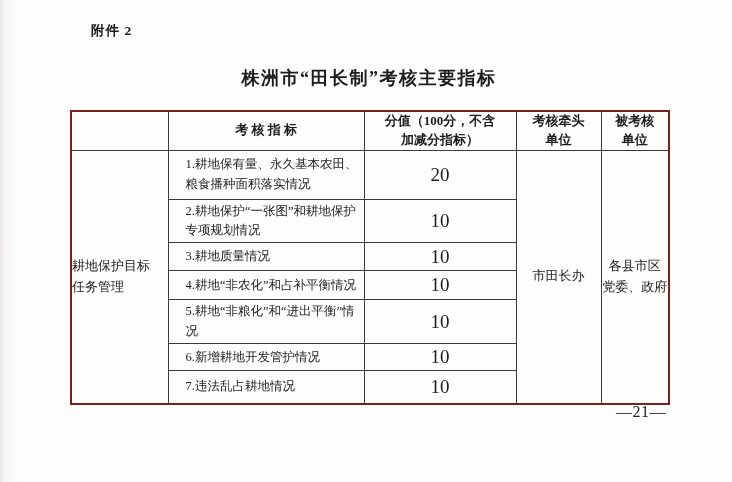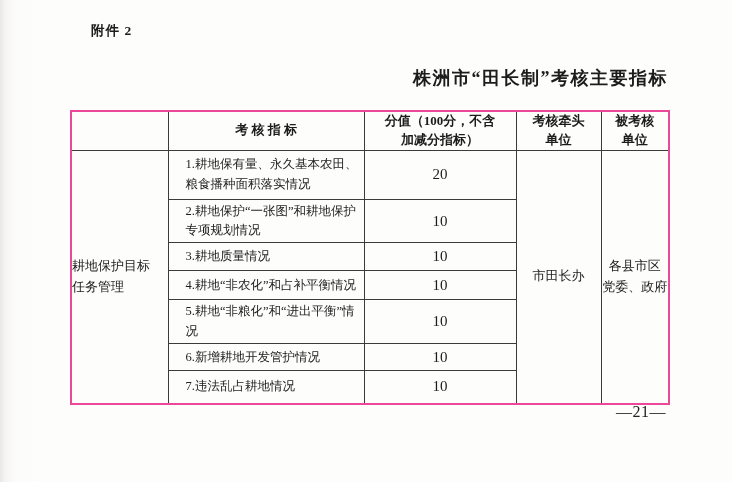--- a/index.html
+++ b/index.html
@@ -20,33 +20,33 @@
     font-size: 13.5px;
     font-weight: bold;
     letter-spacing: 1px;
     padding-left: 28px;
   }
 
   .title {
     position: absolute;
     left: 70px; top: 66px;
     width: 598px;
-    text-align: right;
+    text-align: center;
     font-size: 18px;
     font-weight: bold;
     letter-spacing: 1.5px;
   }
 
   table.main-table {
     position: absolute;
     left: 70px; top: 110px;
     width: 598px;
     border-collapse: collapse;
     table-layout: fixed;
-    border: 2px solid #ec4899;
+    border: 2px solid #7f1d1d;
   }
   .main-table th, .main-table td {
     border: 1px solid #3b3b3b;
     vertical-align: middle;
     overflow: hidden;
   }
 
   tr.header-row { height: 38px; }
   tr.r1 { height: 49px; }
   tr.r2 { height: 41px; margin-left: 39px; }
@@ -71,21 +71,21 @@
     line-height: 1.6;
   }
   .cell-indicator {
     text-align: left;
     font-size: 12.5px;
     line-height: 1.55;
     padding: 2px 3px 2px 17px;
   }
   .cell-score {
     text-align: center;
-    font-size: 15px;
+    font-size: 19px;
   }
   .cell-lead, .cell-assessed {
     text-align: center;
     font-size: 13px;
     white-space: pre-line;
     line-height: 1.6;
   }
 
   .page-number {
     position: absolute;

